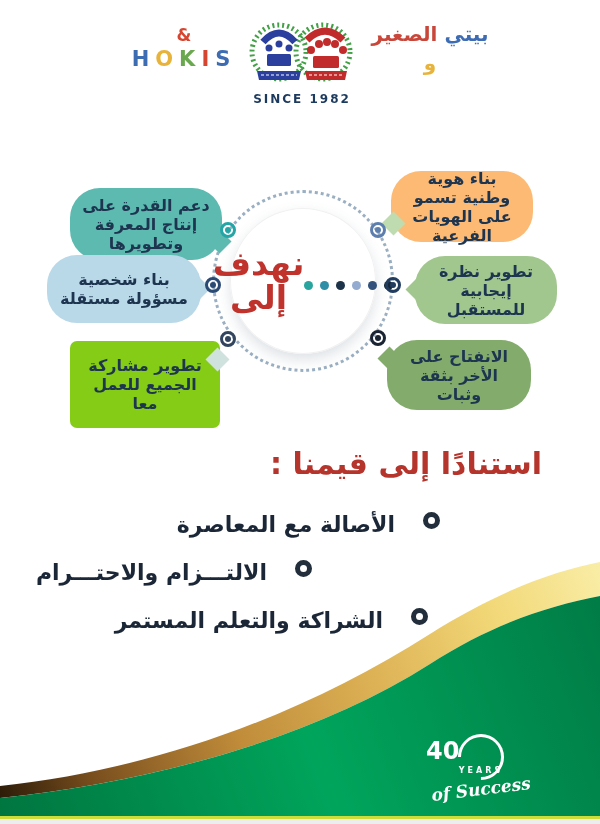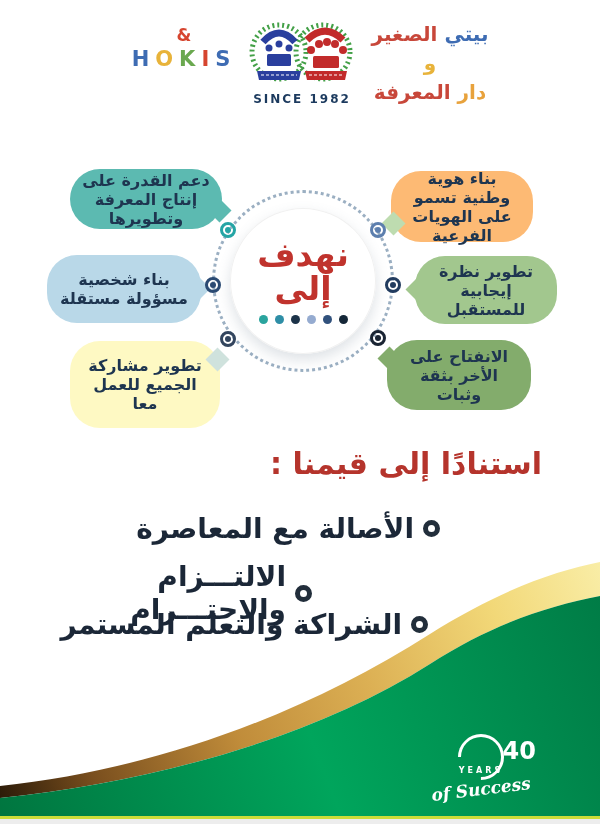--- a/index.html
+++ b/index.html
@@ -16,59 +16,59 @@
   .since{position:absolute;left:240px;top:92px;width:124px;text-align:center;
          font-size:12px;font-weight:bold;letter-spacing:2px;color:#1c3a5e;}
   .name-ar{position:absolute;left:352px;top:20px;width:156px;text-align:center;
            font-weight:bold;font-size:20px;line-height:29px;}
   
   .ring{position:absolute;left:212px;top:190px;width:182px;height:182px;
         border:3px dotted #9bafc2;border-radius:50%;box-sizing:border-box;}
   .center-circle{position:absolute;left:230px;top:208px;width:146px;height:146px;
         background:#ffffff;border-radius:50%;
         box-shadow:0 6px 14px rgba(90,110,130,.20), inset 0 0 0 1px #f1f1f1;
-        display:flex;flex-direction:column;align-items:center;justify-content:center;z-index:2;}
+        display:flex;flex-direction:row;align-items:center;justify-content:center;z-index:2;}
   .center-title{font-size:33px;line-height:34px;font-weight:bold;text-align:center;}
   .dots-row{display:flex;gap:7px;margin-top:9px;}
   .dots-row .dot{width:9px;height:9px;border-radius:50%;display:inline-block;}
   .connector{position:absolute;width:6px;height:6px;padding:2px;border:3px solid #333;
         border-radius:50%;background-clip:content-box;z-index:3;}
   .conn-0{left:220px;top:222px;} .conn-1{left:205px;top:277px;} .conn-2{left:220px;top:331px;}
   .conn-3{left:370px;top:222px;} .conn-4{left:385px;top:277px;} .conn-5{left:370px;top:330px;}
   .bubble{position:absolute;border-radius:30px;display:flex;align-items:center;justify-content:center;
         text-align:center;font-weight:bold;font-size:16px;line-height:19px;color:#1e3550;z-index:1;}
   .bubble .goal-text{width:86%;}
   .bubble .tail{position:absolute;width:17px;height:17px;transform:rotate(45deg);z-index:0;}
-  .goal-0{left:70px; top:169px;width:152px;height:60px;text-align:center;}
+  .goal-0{left:70px; top:188px;width:152px;height:72px;text-align:center;}
   .goal-0 .tail{right:-6px;bottom:10px;}
   .goal-1{left:47px; top:255px;width:154px;height:68px;}
   .goal-1 .tail{right:-6px;top:25px;}
   .goal-2{left:70px; top:341px;width:150px;height:87px;}
   .goal-2 .tail{right:-6px;top:10px;}
   .goal-3{left:391px;top:171px;width:142px;height:71px;}
   .goal-3 .tail{left:-6px;bottom:10px;}
   .goal-4{left:415px;top:256px;width:142px;height:68px;}
   .goal-4 .tail{left:-6px;top:25px;}
   .goal-5{left:387px;top:340px;width:144px;height:70px;}
   .goal-5 .tail{left:-6px;top:10px;}
   
   .values-heading{position:absolute;right:58px;top:446px;direction:rtl;
         font-size:30px;font-weight:bold;text-align:center;}
-  .value-row{position:absolute;direction:rtl;display:flex;align-items:center;gap:9px;
-        font-size:28px;font-weight:bold;color:#1b2737;}
+  .value-row{position:absolute;direction:rtl;display:flex;align-items:flex-start;gap:28px;
+        font-size:22px;font-weight:bold;color:#1b2737;}
   .value-bullet{width:7px;height:7px;border:5px solid #222e3b;border-radius:50%;
         background:#fff;flex:0 0 auto;}
   .vrow-0{top:512px;right:160px;} .vrow-1{top:560px;right:288px;} .vrow-2{top:608px;right:172px;}
   
   .swoosh{position:absolute;left:0;top:554px;width:600px;height:270px;}
   .anniv{position:absolute;left:426px;top:734px;width:110px;color:#ffffff;text-align:center;z-index:4;}
   .anniv .circ{position:relative;width:46px;height:46px;margin:0 auto;
         border:3px solid #ffffff;border-bottom-color:transparent;border-radius:50%;
         transform:rotate(45deg);box-sizing:border-box;}
-  .anniv .num{position:absolute;left:0;top:5px;width:100%;text-align:right;
+  .anniv .num{position:absolute;left:0;top:5px;width:100%;text-align:left;
         font-size:24px;font-weight:bold;line-height:24px;transform:rotate(0);}
   .anniv .yrs{margin-top:-14px;font-size:8px;letter-spacing:3px;font-weight:bold;}
   .anniv .tag{margin-top:4px;font-size:17px;font-weight:bold;font-style:italic;
         font-family:"DejaVu Serif","Liberation Serif",serif;transform:rotate(-7deg);}
 </style>
 </head>
 <body>
 
 <div class="acronym">
   <div class="amp"><span style="color: rgb(214, 69, 47);">&amp;</span></div>
@@ -93,21 +93,20 @@
     <circle cx="96" cy="36" r="4" fill="#c22b2b"></circle>
   <rect x="66" y="42" width="26" height="12" rx="1.5" fill="#c22b2b"></rect>
   <path d="M58,57 L100,57 L98,66 L60,66 Z" fill="#c22b2b"></path>
   <path d="M62,61 L96,61" stroke="#ffffff" stroke-width="1.2" stroke-dasharray="3 2"></path>
 </svg>
 <div class="since">SINCE 1982</div>
 
 <div class="name-ar" dir="rtl">
   <div><span style="color: rgb(62, 108, 179);">بيتي </span><span style="color: rgb(200, 71, 58);">الصغير</span></div>
   <div><span style="color: rgb(232, 179, 58);">و</span></div>
-  <div><span style="color: rgb(232, 162, 60);">دار </span><span style="color: rgb(200, 71, 58);">المعرفة</span></div>
 </div>
 
 <div class="ring"></div>
 
 <div class="center-circle">
   <div class="center-title" dir="rtl" style="color: rgb(192, 51, 45);">
     <div>نهدف</div>
     <div>إلى</div>
   </div>
   <div class="dots-row">
@@ -128,21 +127,21 @@
 <span class="connector conn-5" style="border-color: rgb(26, 36, 51); background-color: rgb(26, 36, 51);"></span>
 
 <div class="bubble goal-0" dir="rtl" style="background: rgb(92, 186, 177);">
   <span class="tail" style="background: rgb(92, 186, 177);"></span>
   <span class="goal-text">دعم القدرة على إنتاج المعرفة وتطويرها</span>
 </div>
 <div class="bubble goal-1" dir="rtl" style="background: rgb(185, 216, 232); justify-content: center;">
   <span class="tail" style="background: rgb(185, 216, 232);"></span>
   <span class="goal-text">بناء شخصية مسؤولة مستقلة</span>
 </div>
-<div class="bubble goal-2" dir="rtl" style="background: #fef9c3;">
+<div class="bubble goal-2" dir="rtl" style="background: #84cc16; border-radius: 7px;">
   <span class="tail" style="background: rgb(207, 226, 221);"></span>
   <span class="goal-text">تطوير مشاركة الجميع للعمل معا</span>
 </div>
 <div class="bubble goal-3" dir="rtl" style="background: #fdba74;">
   <span class="tail" style="background: rgb(190, 220, 176);"></span>
   <span class="goal-text">بناء هوية وطنية تسمو على الهويات الفرعية</span>
 </div>
 <div class="bubble goal-4" dir="rtl" style="background: rgb(162, 199, 142);">
   <span class="tail" style="background: rgb(162, 199, 142);"></span>
   <span class="goal-text">تطوير نظرة إيجابية للمستقبل</span>

